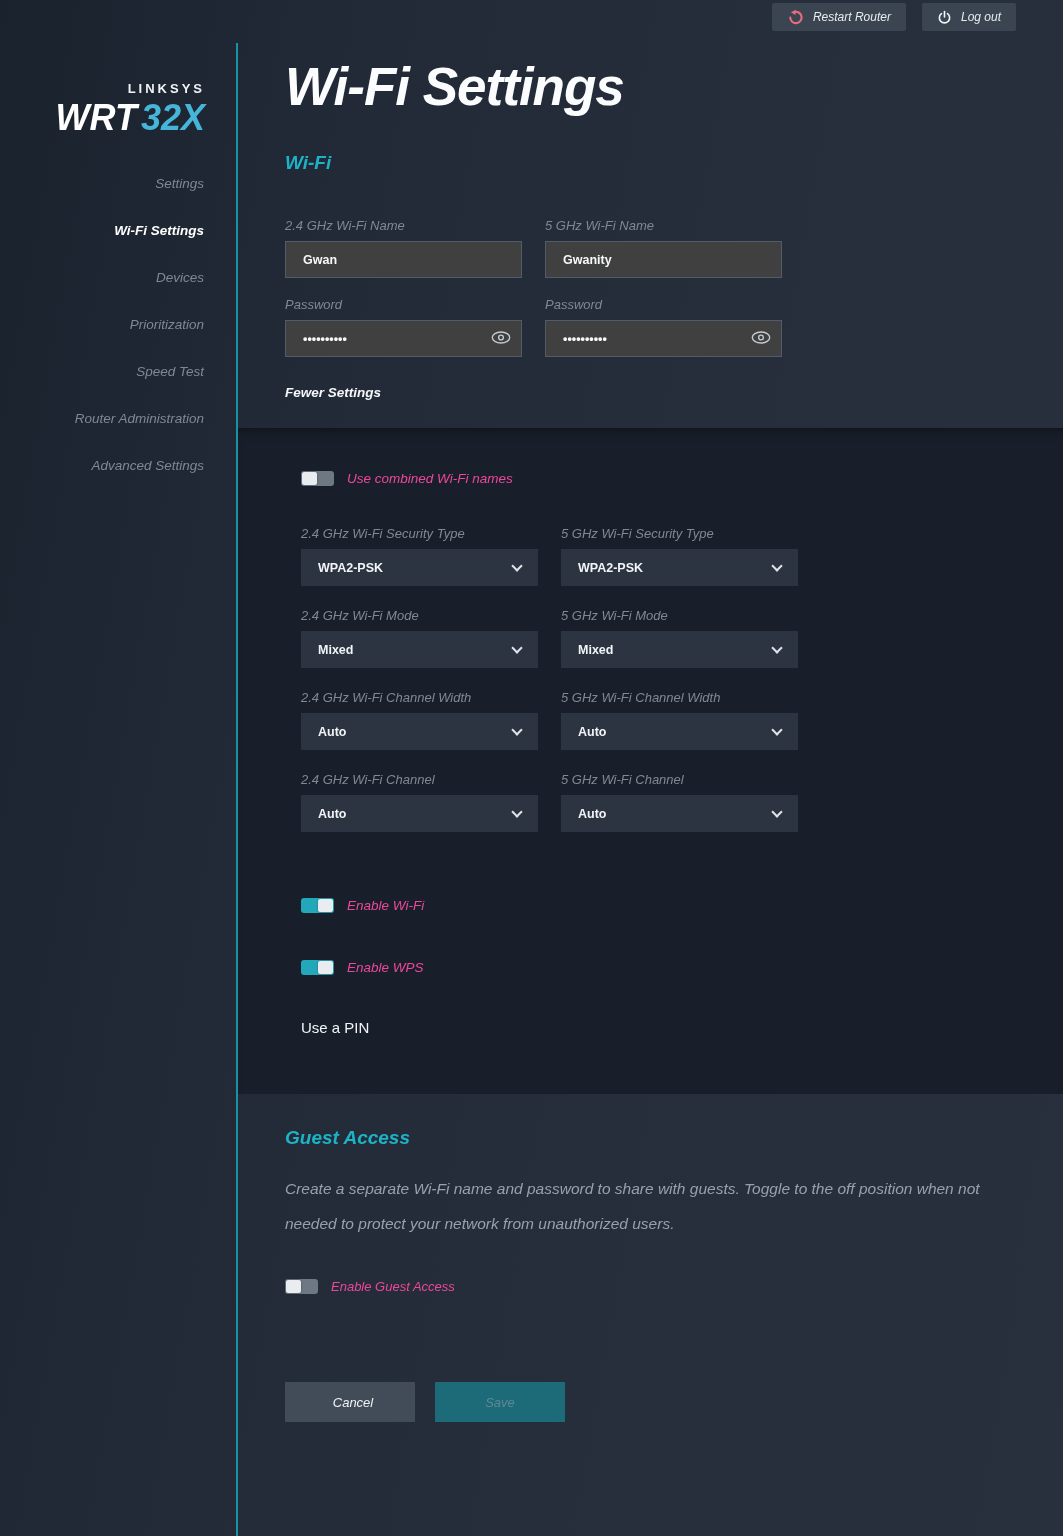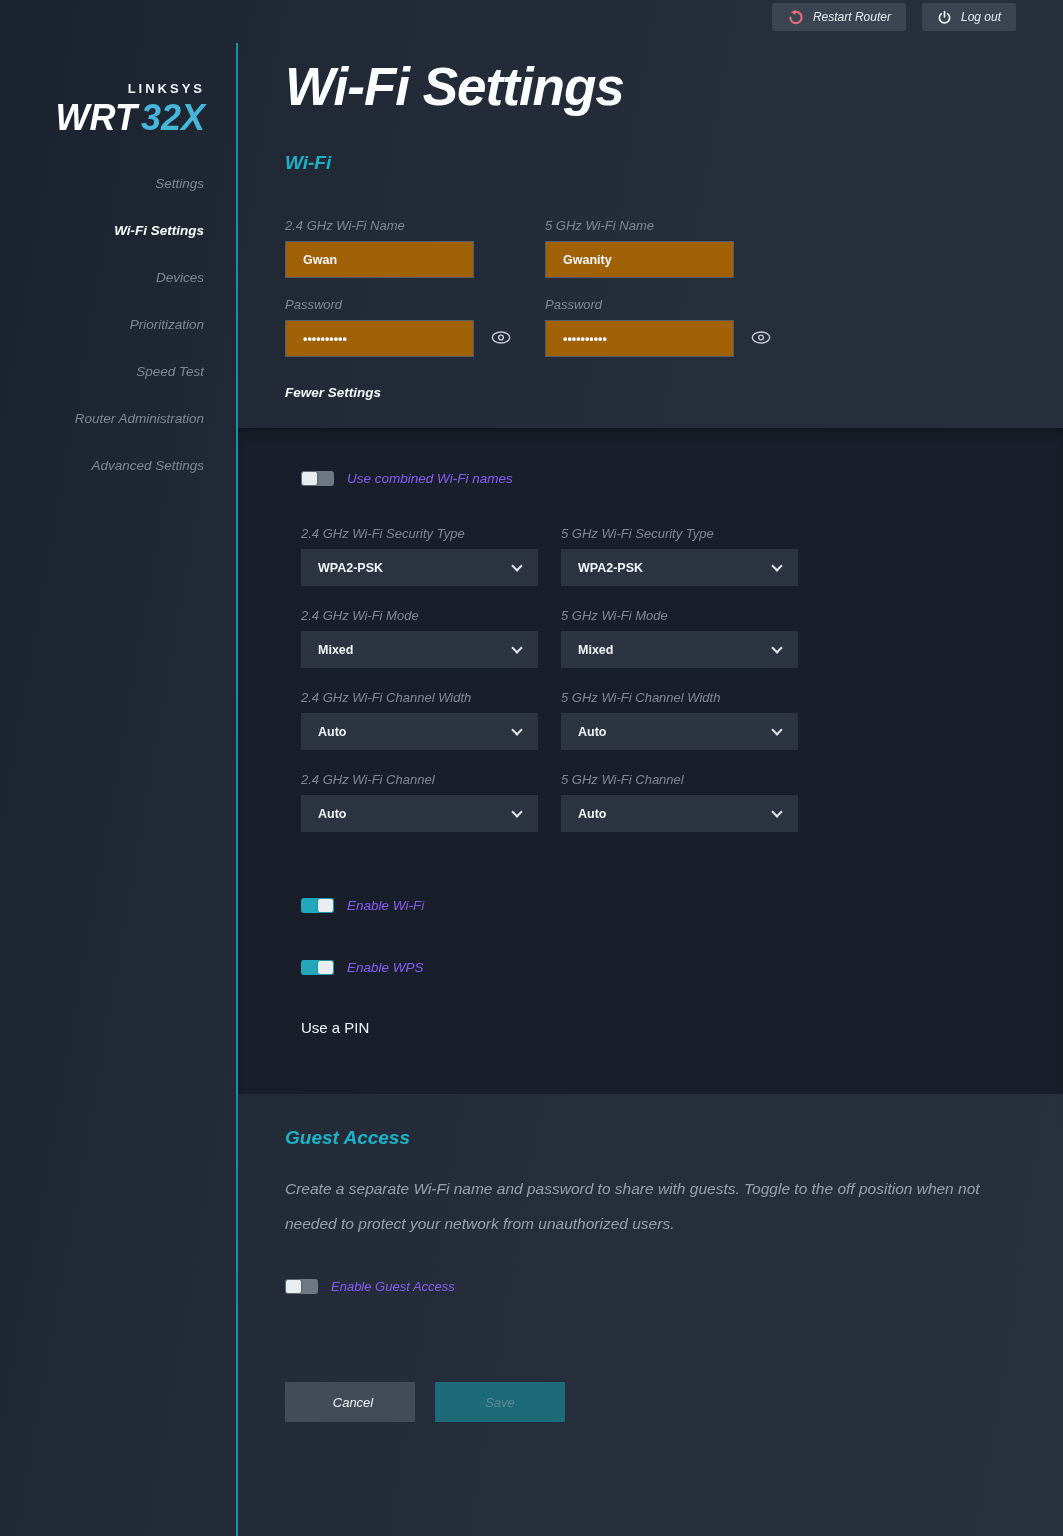--- a/index.html
+++ b/index.html
@@ -48,21 +48,21 @@
     color: #1db3c7; font-size: 19px; font-weight: bold; font-style: italic; margin: 0;
   }
   .wifi-header { margin-top: 36px; }
 
   .form-grid { display: grid; grid-template-columns: 237px 237px; column-gap: 23px; }
   .field-label { color: #7f8994; font-style: italic; font-size: 13px; }
   .row-label-1 { margin-top: 44px; }
   .row-label-2 { margin-top: 19px; }
   .field-input-wrap { position: relative; margin-top: 8px; }
   .text-input {
-    width: 189px; height: 37px; background: #a16207; border: 1px solid #525c68;
+    width: 237px; height: 37px; background: #404040; border: 1px solid #525c68;
     color: #f5f7f9; font-size: 12.5px; font-weight: bold; padding: 0 38px 0 17px;
     font-family: "Liberation Sans", sans-serif; outline: none;
   }
   .eye-btn {
     position: absolute; right: 4px; top: 4px; width: 34px; height: 29px;
     background: transparent; border: none; cursor: pointer;
     display: flex; align-items: center; justify-content: center;
   }
 
   .fewer-settings {
@@ -82,21 +82,21 @@
     flex: 0 0 auto;
   }
   .toggle .knob {
     position: absolute; top: 1px; width: 15px; height: 13px; border-radius: 2px;
     background: #e9edf0; box-shadow: 0 0 2px rgba(0,0,0,0.4);
   }
   .toggle.off { background: #6e7883; }
   .toggle.off .knob { left: 1px; }
   .toggle.on { background: #23a8bb; }
   .toggle.on .knob { right: 1px; }
-  .toggle-label { font-style: italic; font-size: 13.5px; color: #8b5cf6; text-align: center; }
+  .toggle-label { font-style: italic; font-size: 13.5px; color: #ec4899; text-align: center; }
 
   .select-grid {
     margin-top: 40px; display: grid; grid-template-columns: 237px 237px;
     column-gap: 23px; row-gap: 22px;
   }
   .sel-label { color: #7f8994; font-style: italic; font-size: 13px; margin-bottom: 8px; }
   .select {
     width: 237px; height: 37px; background: #2b3440; cursor: pointer;
     display: flex; align-items: center; justify-content: space-between;
     padding: 0 17px 0 17px;

